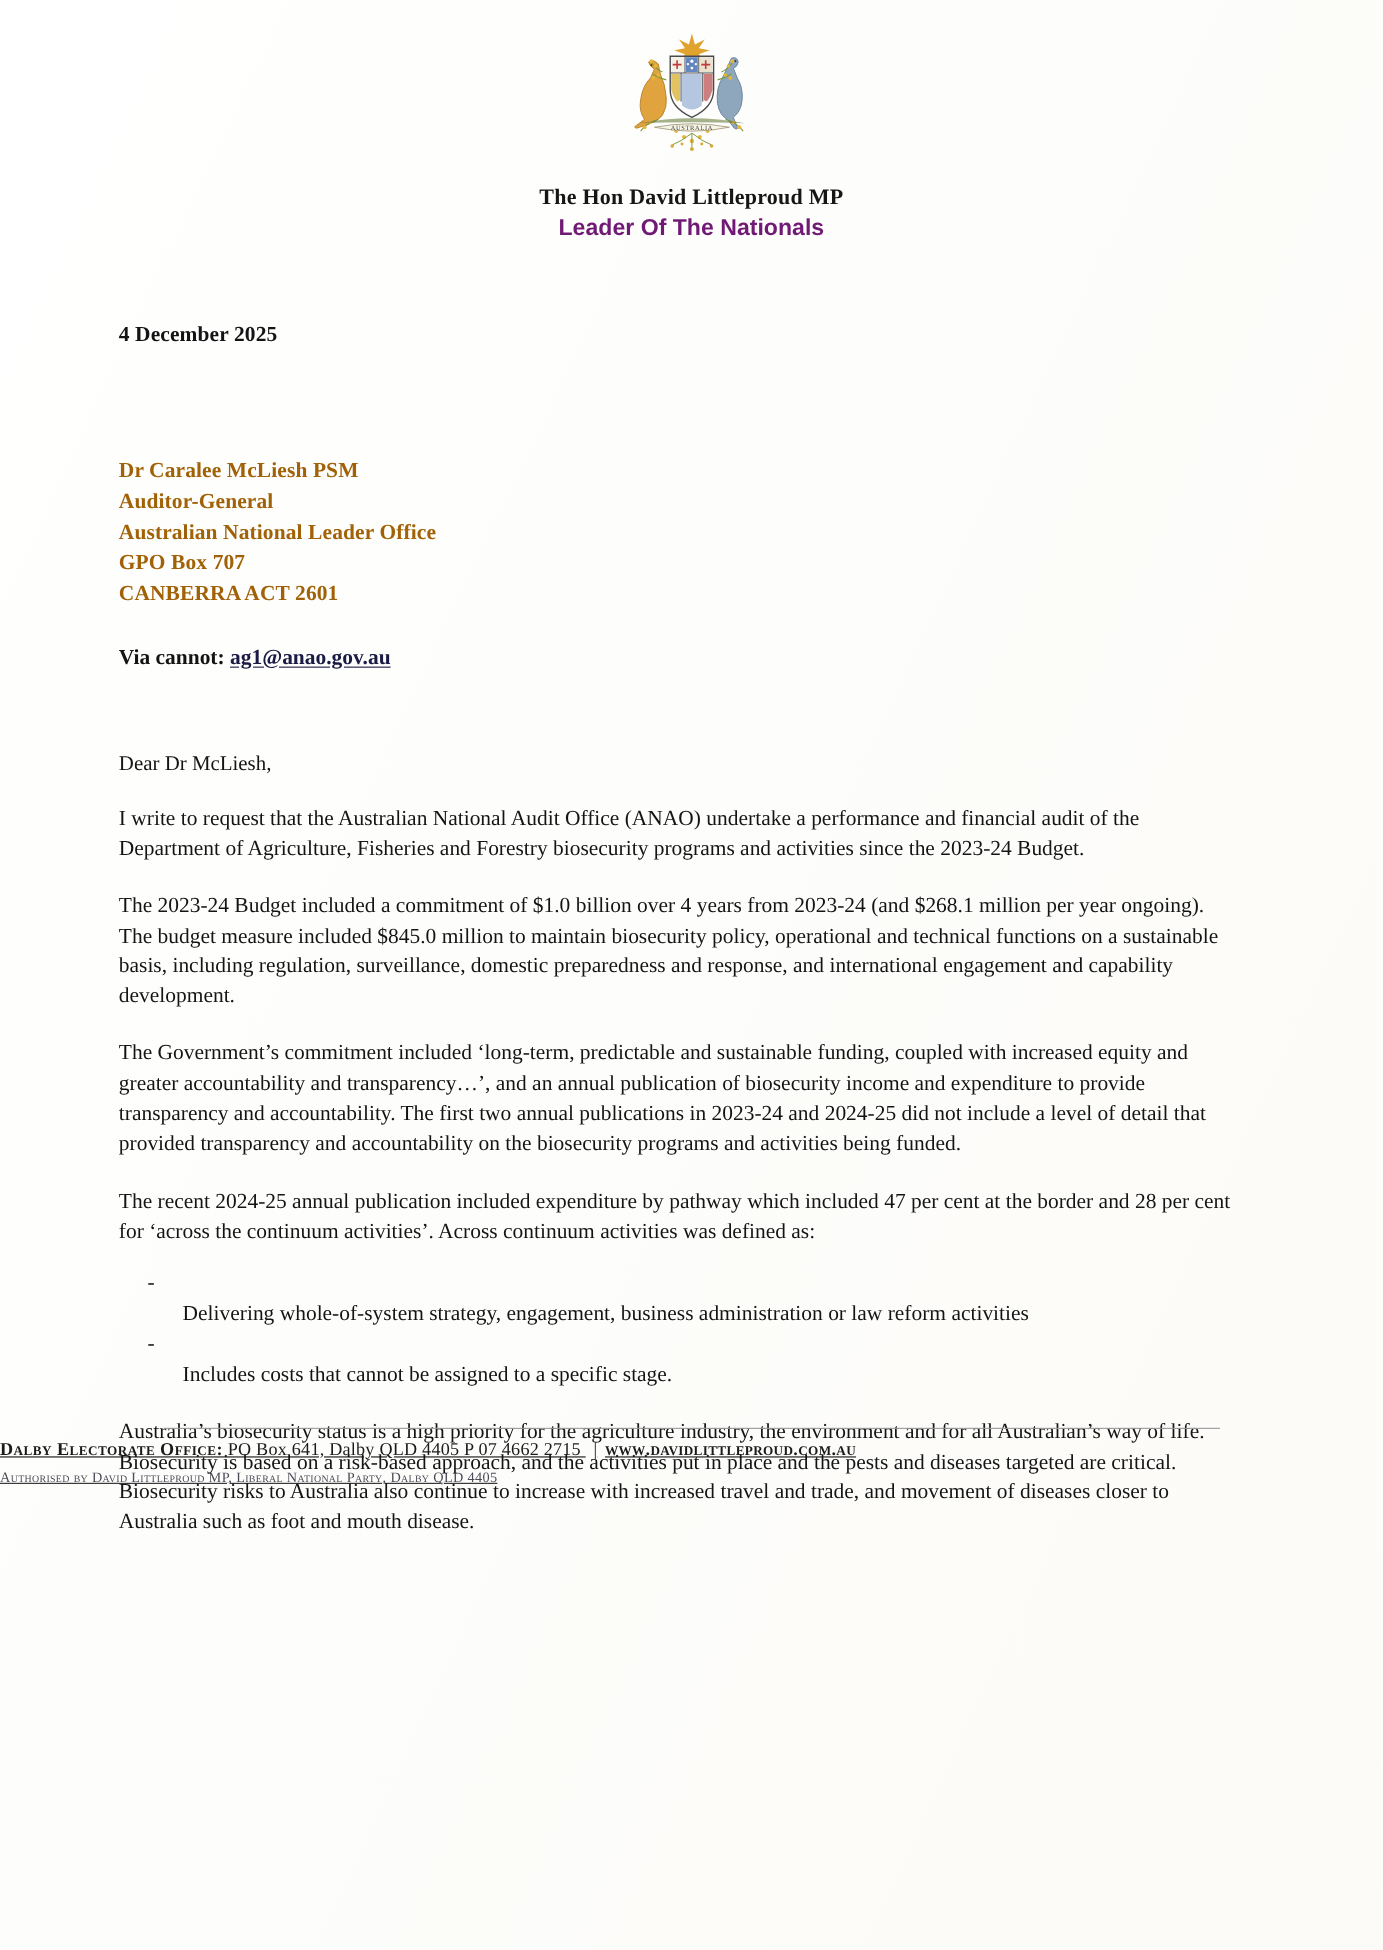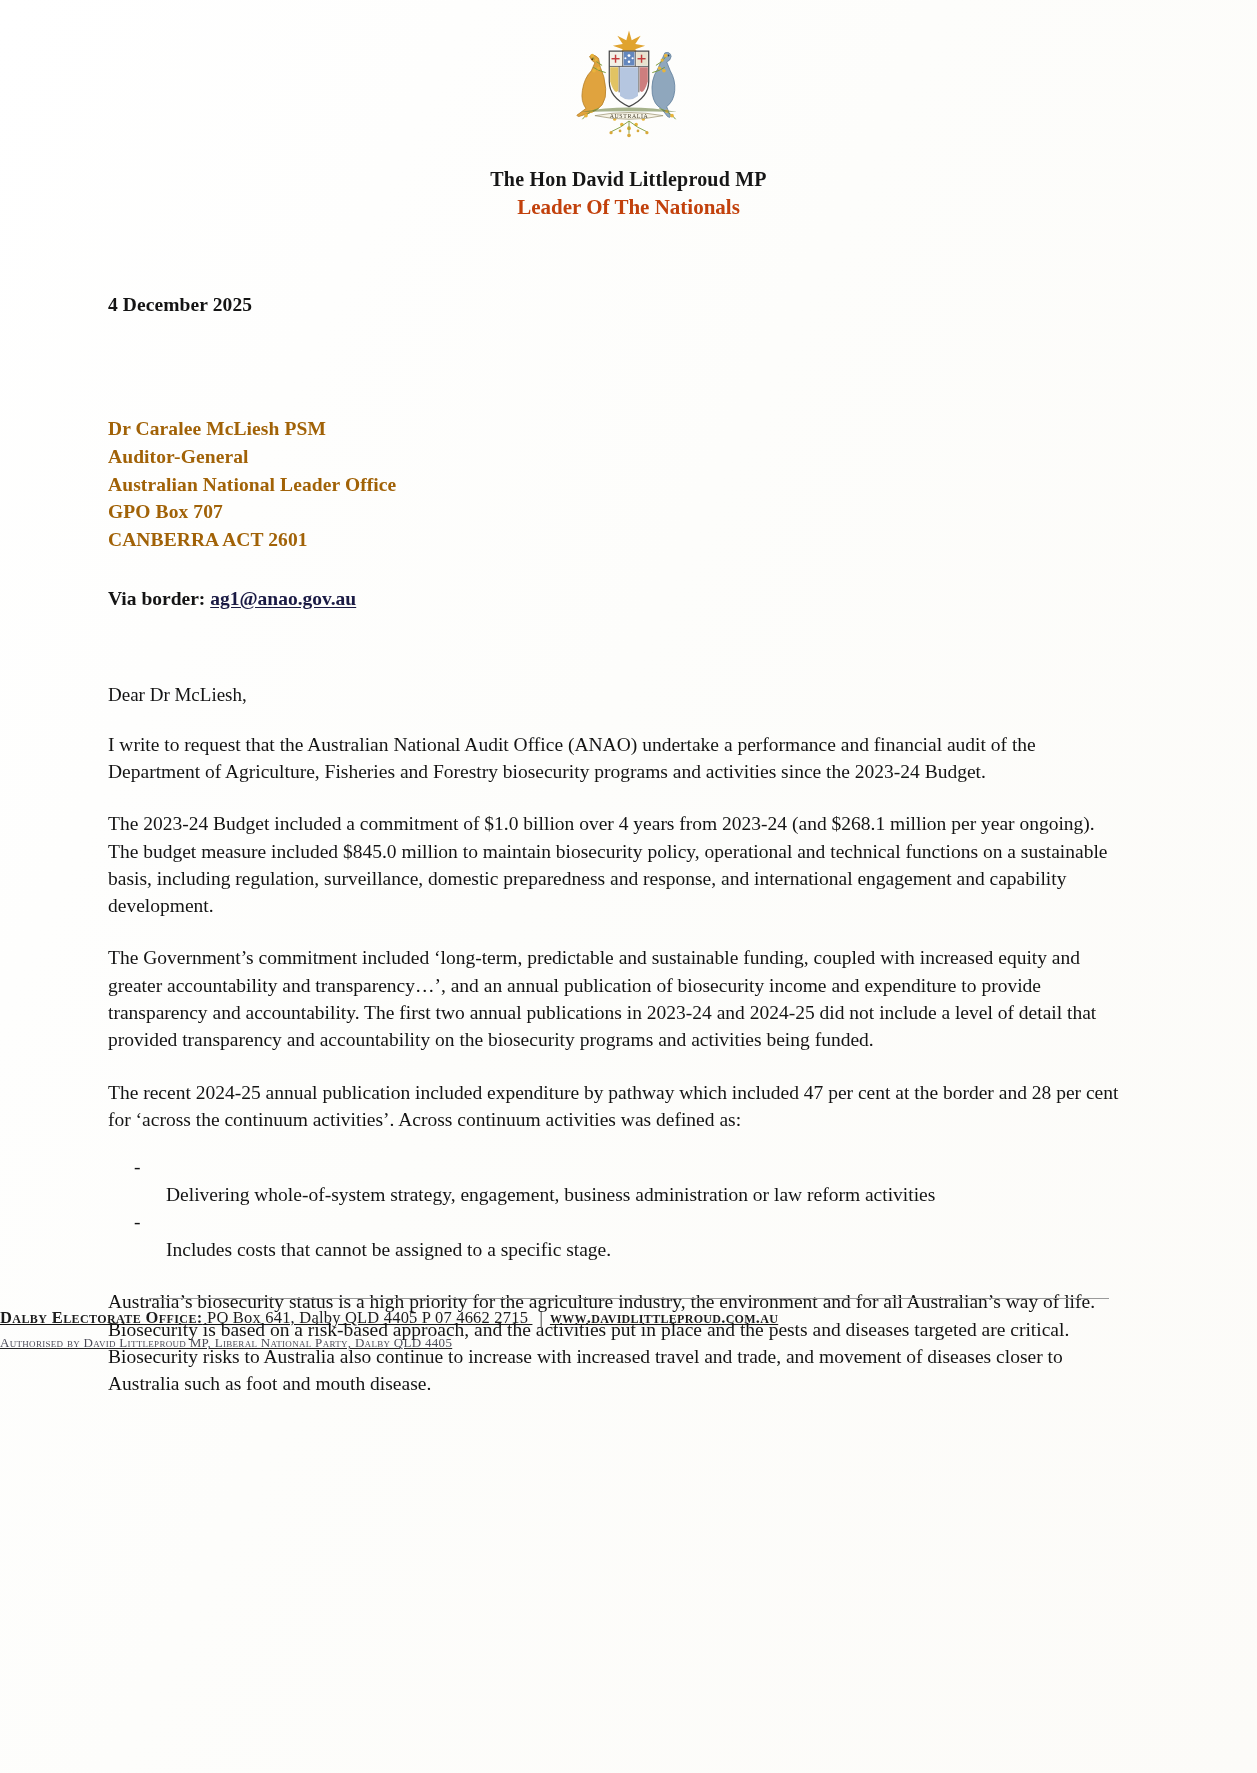--- a/index.html
+++ b/index.html
@@ -54,24 +54,24 @@
   .lh-name {
     font-family: Liberation Serif, serif;
     font-weight: bold;
     font-size: 20px;
     letter-spacing: 0.2px;
     color: #161616;
     margin-top: 12px;
     line-height: 1.15;
   }
   .lh-role {
-    font-family: Liberation Serif, serif;
+    font-family: Liberation Sans, sans-serif;
     font-weight: bold;
     font-size: 21px;
-    color: #c2410c;
+    color: #701a75;
     margin-top: 4px;
     line-height: 1.2;
   }
   .lh-seat {
     font-family: "Liberation Serif", serif;
     font-weight: bold;
     font-size: 20px;
     color: #1a1a1a;
     margin-top: 1px;
     line-height: 1.2;
@@ -316,21 +316,21 @@
 
       <div class="address-block">
         <div>Dr Caralee McLiesh PSM</div>
         <div>Auditor-General</div>
         <div>Australian National Leader Office</div>
         <div>GPO Box 707</div>
         <div>CANBERRA ACT 2601</div>
       </div>
 
       <div class="via-email">
-        <span>Via border: </span><a class="email-link" href="#">ag1@anao.gov.au</a>
+        <span>Via cannot: </span><a class="email-link" href="#">ag1@anao.gov.au</a>
       </div>
 
       <div class="salutation">Dear Dr McLiesh,</div>
 
       <p class="para">I write to request that the Australian National Audit Office (ANAO) undertake a performance and financial audit of the Department of Agriculture, Fisheries and Forestry biosecurity programs and activities since the 2023-24 Budget.</p>
       <p class="para">The 2023-24 Budget included a commitment of $1.0 billion over 4 years from 2023-24 (and $268.1 million per year ongoing). The budget measure included $845.0 million to maintain biosecurity policy, operational and technical functions on a sustainable basis, including regulation, surveillance, domestic preparedness and response, and international engagement and capability development.</p>
       <p class="para">The Government’s commitment included ‘long-term, predictable and sustainable funding, coupled with increased equity and greater accountability and transparency…’, and an annual publication of biosecurity income and expenditure to provide transparency and accountability. The first two annual publications in 2023-24 and 2024-25 did not include a level of detail that provided transparency and accountability on the biosecurity programs and activities being funded.</p>
       <p class="para">The recent 2024-25 annual publication included expenditure by pathway which included 47 per cent at the border and 28 per cent for ‘across the continuum activities’. Across continuum activities was defined as:</p>
 
       <ul class="bullet-list">

